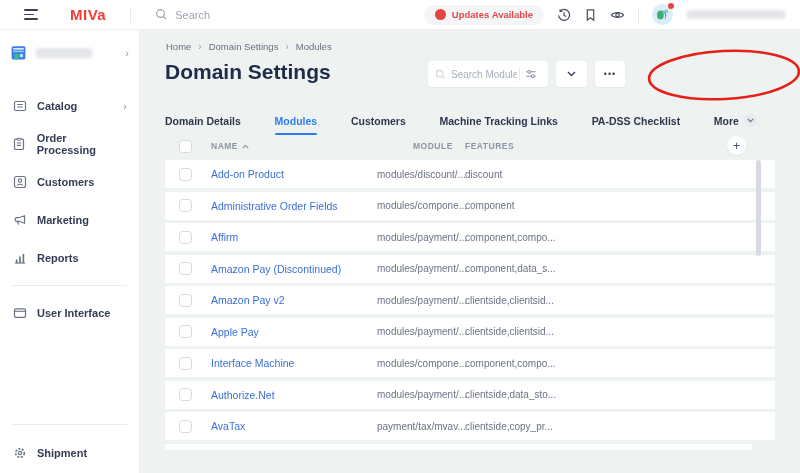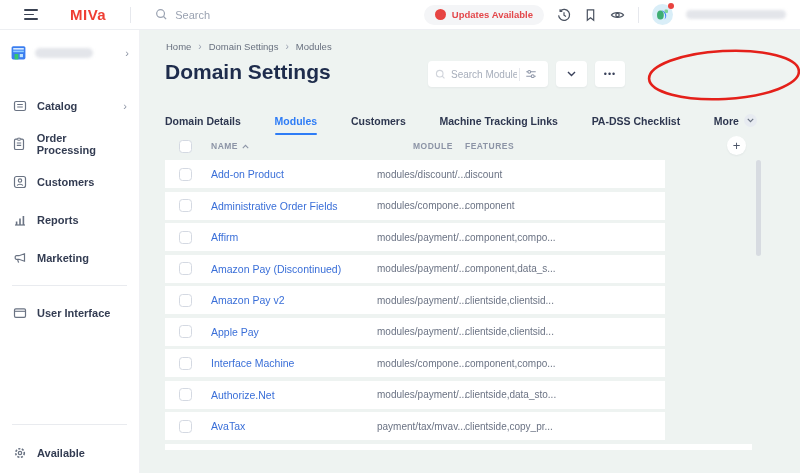--- a/index.html
+++ b/index.html
@@ -83,21 +83,21 @@
   .thead { position:absolute; top:104px; left:25px; width:587px; height:24px; display:flex; align-items:center; }
   .col-h { font-size:8.5px; font-weight:bold; color:#8c94a6; letter-spacing:.5px; cursor:pointer; }
   .col-name { position:absolute; left:46px; display:flex; align-items:center; gap:4px; }
   .col-module { position:absolute; left:212px;margin-left:36px; }
   .col-features { position:absolute; left:300px; }
   .checkbox { width:13px; height:13px; border:1px solid #d4d9e2; border-radius:3.5px; background:#fff; cursor:pointer; }
   .thead .checkbox { position:absolute; left:14px; }
   .plus-btn { position:absolute; right:6px; top:2px; width:19px; height:19px; border-radius:50%; background:#fff;
     border:none; color:#4a5468; font-size:13px; line-height:17px; cursor:pointer; box-shadow:0 1px 2px rgba(30,44,76,.06); }
 
-  .rows { position:absolute; top:130px; left:25px; width:500px; }
+  .rows { position:absolute; top:130px; left:25px; width:610px; }
   .trow { position:relative; height:28px; background:#fff; margin-bottom:3.5px; display:flex; align-items:center; }
   .trow .checkbox { position:absolute; left:14px; }
   .cell-name { position:absolute; left:46px; font-size:10.5px; font-weight:500; color:#3a6fd8; cursor:pointer; }
   .cell-module { position:absolute; left:212px; font-size:10px; color:#6b7384; }
   .cell-features { position:absolute; left:300px; font-size:10px; color:#6b7384; }
   .row-partial { position:absolute; top:413.5px; left:25px; width:587px; height:6px; background:#fff; }
   .scroll-thumb { position:absolute; left:616px; top:130px; width:5px; height:96px; background:#d7dbe1; border-radius:3px; cursor:pointer; }
 
   .tfoot { position:absolute; top:424px; left:25px; width:587px; text-align:center; font-size:10px; color:#8c94a6; }
 
@@ -205,35 +205,35 @@
             <rect x="1.5" y="1.5" width="11" height="11" rx="2" fill="none" stroke="#6a7383" stroke-width="1.2"></rect>
             <circle cx="7" cy="5.6" r="1.7" fill="none" stroke="#6a7383" stroke-width="1.1"></circle>
             <path d="M4.2 10.6c.5-1.9 5.1-1.9 5.6 0" fill="none" stroke="#6a7383" stroke-width="1.1"></path>
           </svg>
       </span>
       <span class="lbl">Customers</span>
     </div>
     <div class="nav-item">
       <span class="nav-ico">
         <svg width="14" height="14" viewBox="0 0 14 14">
+            <path d="M11.5 2.8v7.4L6 8.3H3.4a1.2 1.2 0 0 1-1.2-1.2v-1.2a1.2 1.2 0 0 1 1.2-1.2H6z" fill="none" stroke="#6a7383" stroke-width="1.2"></path>
+            <path d="M4.6 8.6l1 3" stroke="#6a7383" stroke-width="1.2"></path>
+          </svg>
+      </span>
+      <span class="lbl">Marketing</span>
+    </div>
+    <div class="nav-item">
+      <span class="nav-ico">
+        <svg width="14" height="14" viewBox="0 0 14 14">
             <path d="M2 12h10" stroke="#6a7383" stroke-width="1.2"></path>
             <path d="M3.6 12V8.6M7 12V5.4M10.4 12V3" stroke="#6a7383" stroke-width="1.6"></path>
           </svg>
       </span>
       <span class="lbl">Reports</span>
     </div>
-    <div class="nav-item">
-      <span class="nav-ico">
-        <svg width="14" height="14" viewBox="0 0 14 14">
-            <path d="M11.5 2.8v7.4L6 8.3H3.4a1.2 1.2 0 0 1-1.2-1.2v-1.2a1.2 1.2 0 0 1 1.2-1.2H6z" fill="none" stroke="#6a7383" stroke-width="1.2"></path>
-            <path d="M4.6 8.6l1 3" stroke="#6a7383" stroke-width="1.2"></path>
-          </svg>
-      </span>
-      <span class="lbl">Marketing</span>
-    </div>
     <div class="side-div"></div>
     <div class="nav-item">
       <span class="nav-ico">
         <svg width="14" height="14" viewBox="0 0 14 14">
             <rect x="1.5" y="2.8" width="11" height="8.6" rx="1.3" fill="none" stroke="#6a7383" stroke-width="1.2"></rect>
             <path d="M1.8 5.3h10.4" stroke="#6a7383" stroke-width="1.1"></path>
           </svg>
       </span>
       <span class="lbl">User Interface</span>
     </div>
@@ -241,21 +241,21 @@
 
   <div class="settings-row">
     <div class="side-div"></div>
     <div class="nav-item">
       <span class="nav-ico">
         <svg width="14" height="14" viewBox="0 0 14 14">
             <circle cx="7" cy="7" r="4.3" fill="none" stroke="#6a7383" stroke-width="1.6" stroke-dasharray="2.1 1.5"></circle>
             <circle cx="7" cy="7" r="1.7" fill="none" stroke="#6a7383" stroke-width="1.2"></circle>
           </svg>
       </span>
-      <span class="lbl">Available</span>
+      <span class="lbl">Shipment</span>
     </div>
   </div>
 </aside>
 
 <main class="main">
 
   <div class="breadcrumb">
     <span class="bc-link">Home</span>
     <span class="sep">›</span>
     <span class="bc-link">Domain Settings</span>

